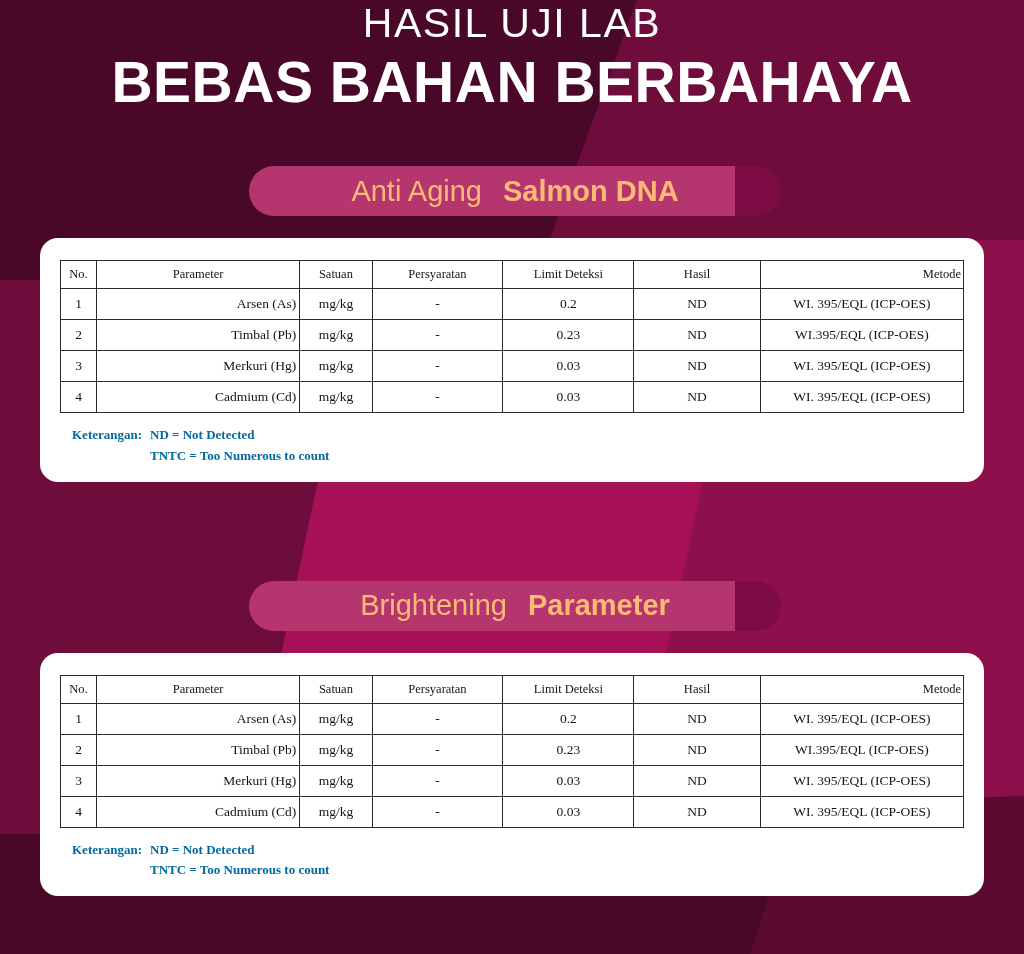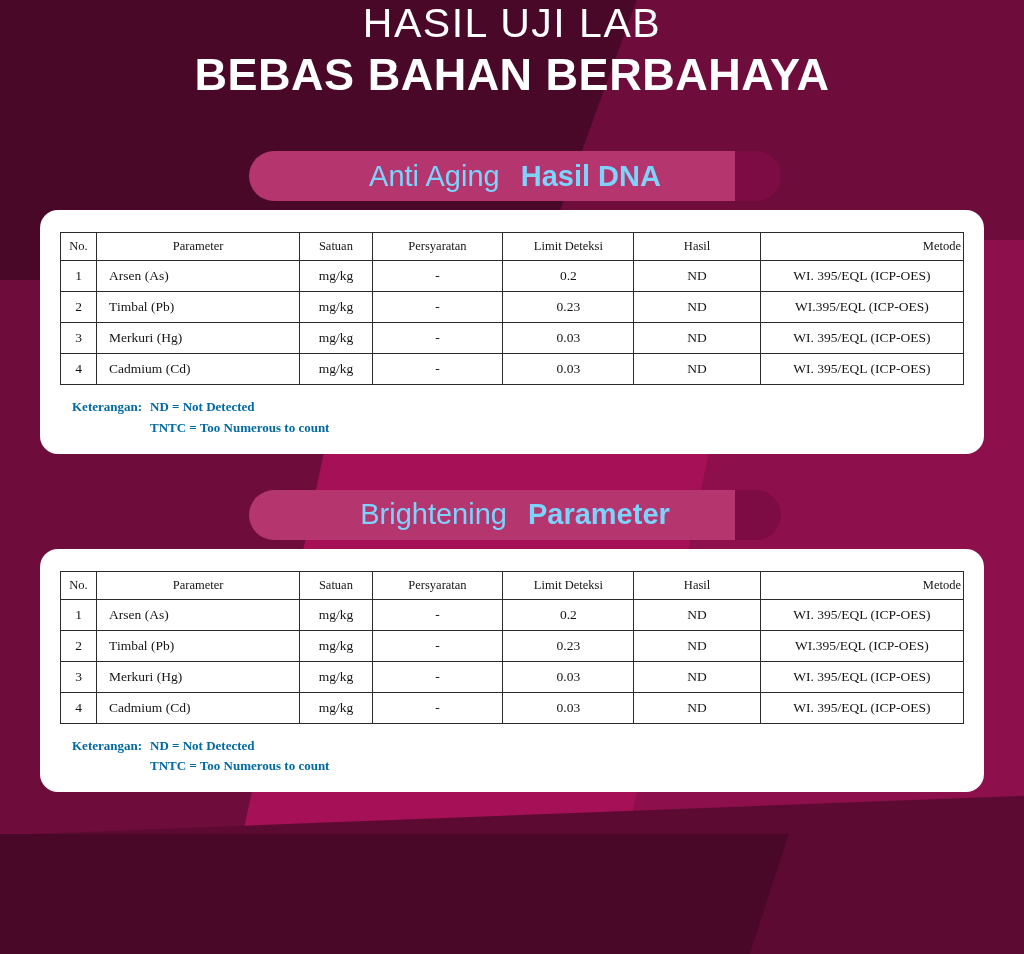--- a/index.html
+++ b/index.html
@@ -60,33 +60,33 @@
   .heading { text-align: center; }
   .heading .line1 {
     color: #ffffff;
     font-size: 41px;
     letter-spacing: 1.5px;
     font-weight: 400;
     line-height: 1.15;
   }
   .heading .line2 {
     color: #ffffff;
-    font-size: 45px;
+    font-size: 57px;
     font-weight: bold;
     letter-spacing: 0.5px;
     line-height: 1.25;
   }
 
   
   .ribbon-wrap {
     position: relative;
     height: 56px;
     margin-top: 48px;
   }
-  .ribbon-wrap.second { margin-top: 36px; }
+  .ribbon-wrap.second { margin-top: 99px; }
 
   .ribbon-pill {
     position: absolute;
     left: 249px;
     top: 0;
     height: 50px;
     width: 486px;
     background: #b5356f;
     border-radius: 25px 0 0 25px;
     display: flex;
@@ -100,33 +100,33 @@
     width: 58px;
     height: 50px;
     background: #7d0c44;
     border-radius: 0 25px 25px 0;
   }
   .ribbon-text {
     position: absolute;
     left: 249px; top: 0;
     width: 532px; height: 50px;
     display: flex; align-items: center; justify-content: center;
-    color: #7dd3fc;
+    color: #fdba74;
     font-size: 29px;
     white-space: nowrap;
     gap: 12px;
   }
   .ribbon-text .light { font-weight: 400; }
   .ribbon-text .bold { font-weight: bold; margin-left: 9px; }
 
   
   .card {
     background: #ffffff;
     border-radius: 18px;
-    margin: 3px 40px;
+    margin: 16px 40px;
     padding: 22px 20px 16px 20px;
   }
 
   table.lab {
     width: 100%;
     border-collapse: collapse;
     font-family: "Liberation Serif", serif;
     color: #141414;
   }
   table.lab th, table.lab td {
@@ -137,21 +137,21 @@
   table.lab thead th {
     font-size: 12.5px;
     padding: 6px 2px;
     border-bottom: 1px solid #2b2b2b;
   }
   table.lab tbody td {
     font-size: 13.5px;
     padding: 7px 3px;
   }
   table.lab tbody td.param {
-    text-align: left;
+    text-align: right;
     padding-left: 12px;
   }
   table.lab .col-no     { width: 4.0%; }
   table.lab .col-param  { width: 22.5%; }
   table.lab .col-satuan { width: 8.0%; }
   table.lab .col-syarat { width: 14.5%; }
   table.lab .col-limit  { width: 14.5%; }
   table.lab .col-hasil  { width: 14.0%; }
   table.lab .col-metode { width: 22.5%; text-align: right; }
 
@@ -186,21 +186,21 @@
   <div class="heading">
     <div class="line1">HASIL UJI LAB</div>
     <div class="line2">BEBAS BAHAN BERBAHAYA</div>
   </div>
 
   <div class="ribbon-wrap">
     <div class="ribbon-tail"></div>
     <div class="ribbon-pill"></div>
     <div class="ribbon-text">
       <span class="light">Anti Aging</span>
-      <span class="bold">Hasil DNA</span>
+      <span class="bold">Salmon DNA</span>
     </div>
   </div>
 
   <div class="card">
     <table class="lab">
       <thead>
         <tr>
           <th class="col-no">No.</th>
           <th class="col-param">Parameter</th>
           <th class="col-satuan">Satuan</th>

